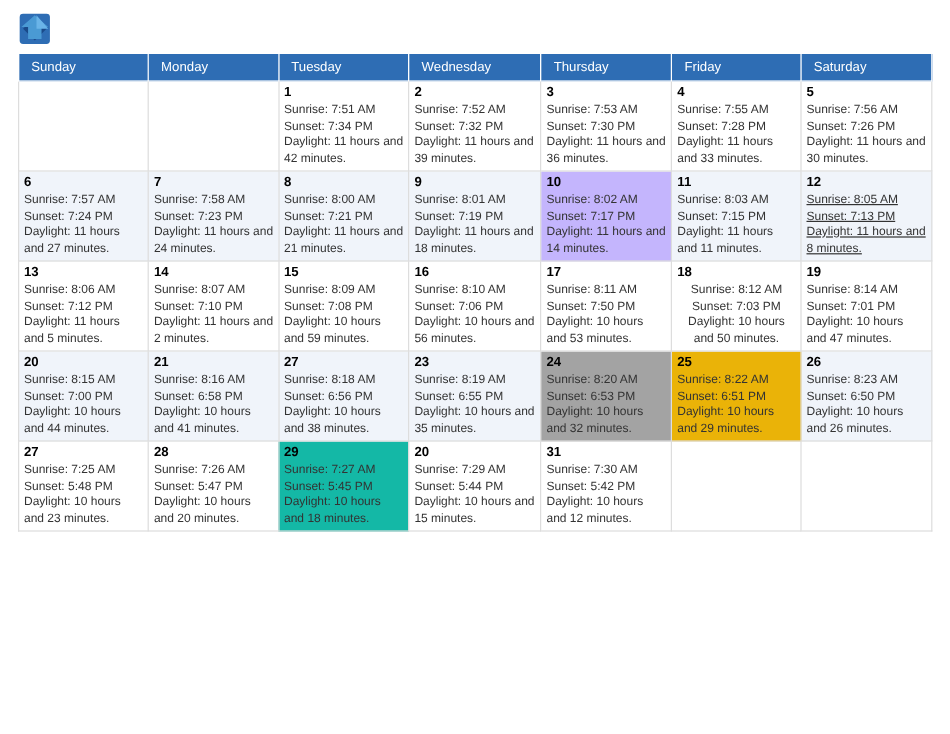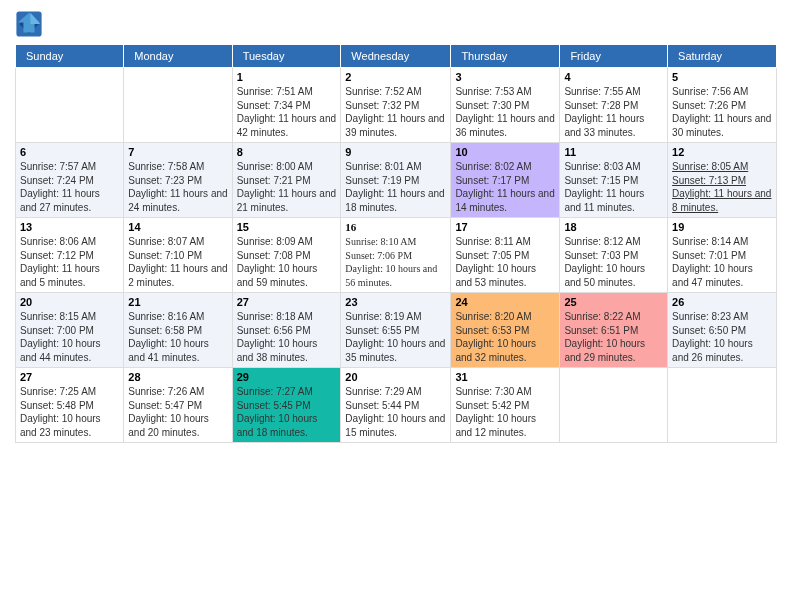--- a/index.html
+++ b/index.html
@@ -223,35 +223,35 @@
             <div class="cell-info" style="white-space: pre-line;">Sunrise: 8:07 AM
 Sunset: 7:10 PM
 Daylight: 11 hours and 2 minutes.</div>
           </td>
           <td style="background: rgb(255, 255, 255);">
             <span class="cell-day">15</span>
             <div class="cell-info" style="white-space: pre-line;">Sunrise: 8:09 AM
 Sunset: 7:08 PM
 Daylight: 10 hours and 59 minutes.</div>
           </td>
-          <td style="background: rgb(255, 255, 255); font-family: Liberation Serif, serif;">
+          <td style="background: rgb(255, 255, 255);">
             <span class="cell-day">16</span>
             <div class="cell-info" style="white-space: pre-line;">Sunrise: 8:10 AM
 Sunset: 7:06 PM
 Daylight: 10 hours and 56 minutes.</div>
           </td>
           <td style="background: rgb(255, 255, 255);">
             <span class="cell-day">17</span>
             <div class="cell-info" style="white-space: pre-line;">Sunrise: 8:11 AM
-Sunset: 7:05 PM
+Sunset: 7:50 PM
 Daylight: 10 hours and 53 minutes.</div>
           </td>
           <td style="background: rgb(255, 255, 255);">
             <span class="cell-day">18</span>
-            <div class="cell-info" style="white-space: pre-line;">Sunrise: 8:12 AM
+            <div class="cell-info" style="white-space: pre-line; text-align: center;">Sunrise: 8:12 AM
 Sunset: 7:03 PM
 Daylight: 10 hours and 50 minutes.</div>
           </td>
           <td style="background: rgb(255, 255, 255);">
             <span class="cell-day">19</span>
             <div class="cell-info" style="white-space: pre-line;">Sunrise: 8:14 AM
 Sunset: 7:01 PM
 Daylight: 10 hours and 47 minutes.</div>
           </td>
         </tr>
@@ -273,27 +273,27 @@
             <div class="cell-info" style="white-space: pre-line;">Sunrise: 8:18 AM
 Sunset: 6:56 PM
 Daylight: 10 hours and 38 minutes.</div>
           </td>
           <td style="background: rgb(240, 244, 250);">
             <span class="cell-day">23</span>
             <div class="cell-info" style="white-space: pre-line;">Sunrise: 8:19 AM
 Sunset: 6:55 PM
 Daylight: 10 hours and 35 minutes.</div>
           </td>
-          <td style="background: #fdba74;">
+          <td style="background: #a3a3a3;">
             <span class="cell-day">24</span>
             <div class="cell-info" style="white-space: pre-line;">Sunrise: 8:20 AM
 Sunset: 6:53 PM
 Daylight: 10 hours and 32 minutes.</div>
           </td>
-          <td style="background: #fca5a5;">
+          <td style="background: #eab308;">
             <span class="cell-day">25</span>
             <div class="cell-info" style="white-space: pre-line;">Sunrise: 8:22 AM
 Sunset: 6:51 PM
 Daylight: 10 hours and 29 minutes.</div>
           </td>
           <td style="background: rgb(240, 244, 250);">
             <span class="cell-day">26</span>
             <div class="cell-info" style="white-space: pre-line;">Sunrise: 8:23 AM
 Sunset: 6:50 PM
 Daylight: 10 hours and 26 minutes.</div>

